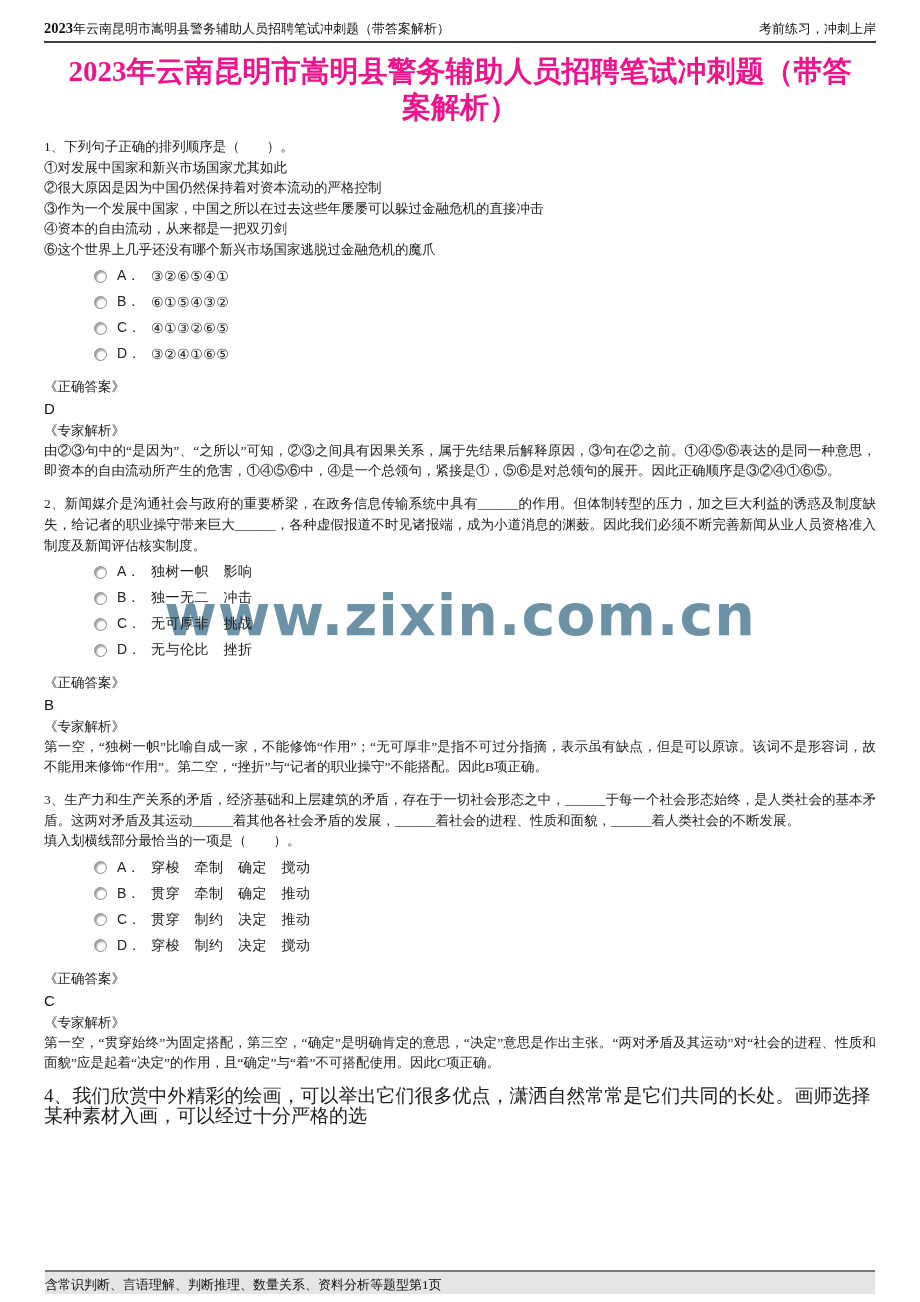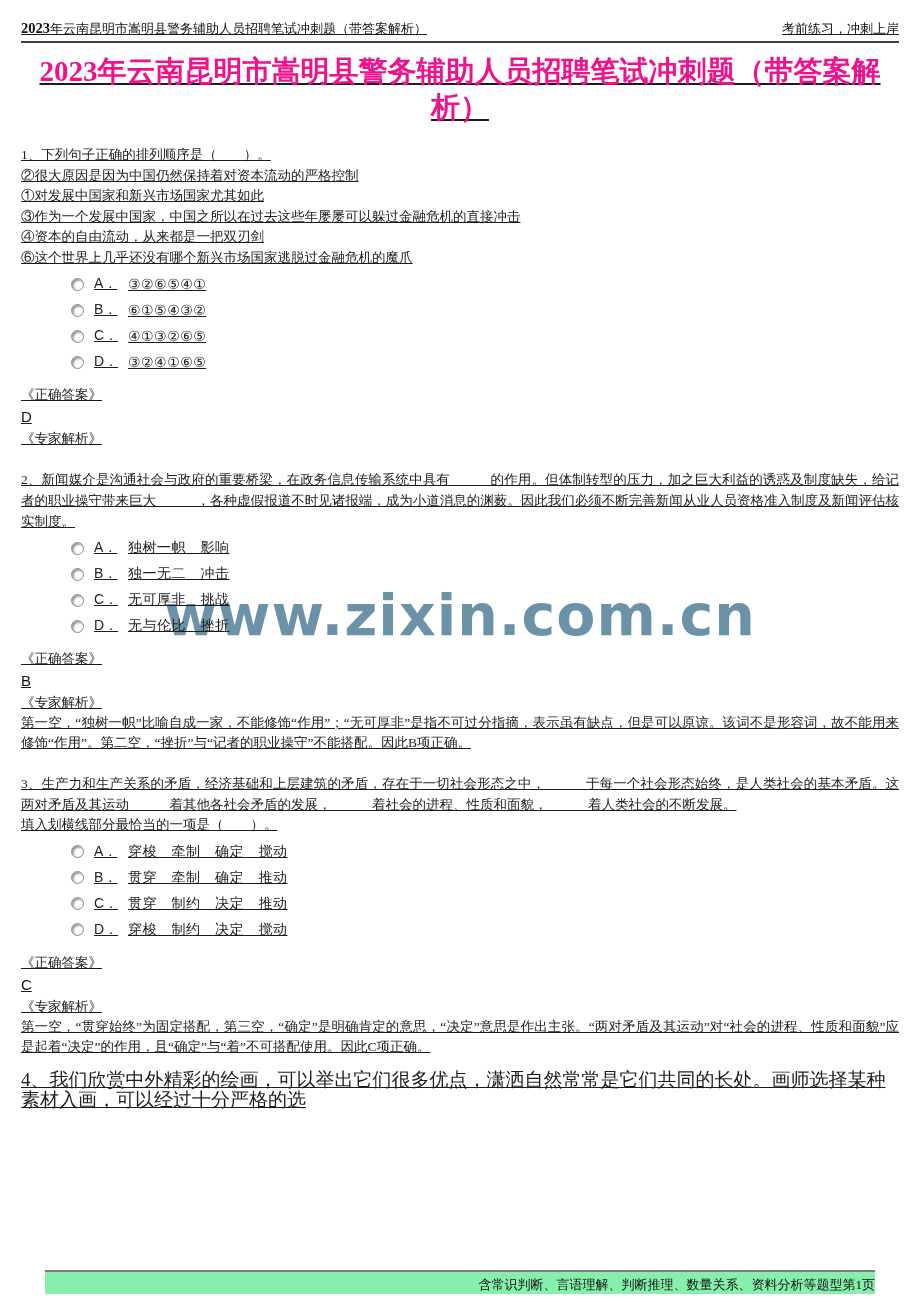--- a/index.html
+++ b/index.html
@@ -6,40 +6,40 @@
   html, body { width: 920px; height: 1302px; background: #ffffff; overflow: hidden; }
   body { font-family: "Liberation Serif", "DejaVu Serif", serif; color: #1c1c1c; position: relative; }
 
   .watermark {
     position: absolute; top: 582px; left: 50%; transform: translateX(-50%);
     font-size: 57px; color: #0c4a6e; opacity: 0.6; letter-spacing: 1px;
     font-family: "DejaVu Sans", sans-serif; white-space: nowrap; z-index: 0;
     font-weight: bold;
   }
 
-  .content { position: relative; z-index: 1; padding: 0 21px; text-decoration: underline; }
+  .content { position: relative; z-index: 1; padding: 0 44px; }
 
   .page-header {
     display: flex; justify-content: space-between; align-items: flex-end;
     padding: 20px 0 3px 0; border-bottom: 2px solid #3f3f3f;
     font-size: 13px; color: #111;
   }
   .page-header .year { font-weight: bold; font-size: 14.5px; }
 
   .page-title {
     margin: 10px 18px 0 18px; text-align: center;
     color: #f0128c; font-size: 29px; font-weight: bold; line-height: 36px;
   }
 
   .section-heading {
     margin-top: 54px; color: #1e7b1e; font-size: 22px; font-weight: bold;
     line-height: 30px; text-align: justify;
   }
 
-  .question { margin-top: 20px; font-size: 13.5px; }
+  .question { margin-top: 12px; font-size: 13.5px; }
   .stem-line { line-height: 20.5px; }
   .stem-para { line-height: 21px; text-align: justify; }
 
   .options { margin-top: 3px; }
   .option-row { display: flex; align-items: center; height: 26px; margin-left: 50px; cursor: default; }
   .radio {
     width: 13px; height: 13px; border-radius: 50%; background: #fdfdfd;
     border: 1px solid #8a8a8a; flex: 0 0 auto;
     box-shadow: inset 1.5px 1.5px 2px rgba(60,60,60,0.55), inset -1px -1px 1px #ffffff;
   }
@@ -53,22 +53,22 @@
   .answer-label, .analysis-label { font-size: 13.5px; line-height: 21px; }
   .answer-value {
     font-family: "Liberation Sans", sans-serif; font-size: 15px; line-height: 23px; color: #111;
   }
   .analysis-text { font-size: 13.5px; line-height: 20px; text-align: justify; }
 
   .next-preview { margin-top: 13px; font-size: 19px; line-height: 20px; }
 
   .page-footer {
     position: absolute; left: 45px; right: 45px; bottom: 8px; z-index: 2;
-    background: #86efac; border-top: 2px solid #7a7a7a; padding-top: 4px;
-    display: flex; justify-content: flex-end; font-size: 13px; color: #111;
+    background: #e5e5e5; border-top: 2px solid #7a7a7a; padding-top: 4px;
+    display: flex; justify-content: flex-start; font-size: 13px; color: #111;
   }
 </style>
 </head>
 <body>
 
 <div class="watermark">www.zixin.com.cn</div>
 
 <div class="content">
 
   <div class="page-header">
@@ -76,22 +76,22 @@
       <span class="year">2023</span><span>年云南昆明市嵩明县警务辅助人员招聘笔试冲刺题（带答案解析）</span>
     </div>
     <div>考前练习，冲刺上岸</div>
   </div>
 
   <h1 class="page-title">2023年云南昆明市嵩明县警务辅助人员招聘笔试冲刺题（带答案解析）</h1>
 
 
   <div class="question">
     <div class="stem-line">1、下列句子正确的排列顺序是（　　）。</div>
+    <div class="stem-line">①对发展中国家和新兴市场国家尤其如此</div>
     <div class="stem-line">②很大原因是因为中国仍然保持着对资本流动的严格控制</div>
-    <div class="stem-line">①对发展中国家和新兴市场国家尤其如此</div>
     <div class="stem-line">③作为一个发展中国家，中国之所以在过去这些年屡屡可以躲过金融危机的直接冲击</div>
     <div class="stem-line">④资本的自由流动，从来都是一把双刃剑</div>
     <div class="stem-line">⑥这个世界上几乎还没有哪个新兴市场国家逃脱过金融危机的魔爪</div>
     <div class="options">
       <div class="option-row">
         <div class="radio"></div>
         <span class="option-letter">A．</span>
         <span class="option-text">③②⑥⑤④①</span>
       </div>
       <div class="option-row">
@@ -107,20 +107,21 @@
       <div class="option-row">
         <div class="radio"></div>
         <span class="option-letter">D．</span>
         <span class="option-text">③②④①⑥⑤</span>
       </div>
     </div>
     <div class="answer-block">
       <div class="answer-label">《正确答案》</div>
       <div class="answer-value">D</div>
       <div class="analysis-label">《专家解析》</div>
+      <div class="analysis-text">由②③句中的“是因为”、“之所以”可知，②③之间具有因果关系，属于先结果后解释原因，③句在②之前。①④⑤⑥表达的是同一种意思，即资本的自由流动所产生的危害，①④⑤⑥中，④是一个总领句，紧接是①，⑤⑥是对总领句的展开。因此正确顺序是③②④①⑥⑤。</div>
     </div>
   </div>
 
   <div class="question">
     <div class="stem-para">2、新闻媒介是沟通社会与政府的重要桥梁，在政务信息传输系统中具有______的作用。但体制转型的压力，加之巨大利益的诱惑及制度缺失，给记者的职业操守带来巨大______，各种虚假报道不时见诸报端，成为小道消息的渊薮。因此我们必须不断完善新闻从业人员资格准入制度及新闻评估核实制度。</div>
     <div class="options">
       <div class="option-row">
         <div class="radio"></div>
         <span class="option-letter">A．</span>
         <span class="option-text">独树一帜　影响</span>

